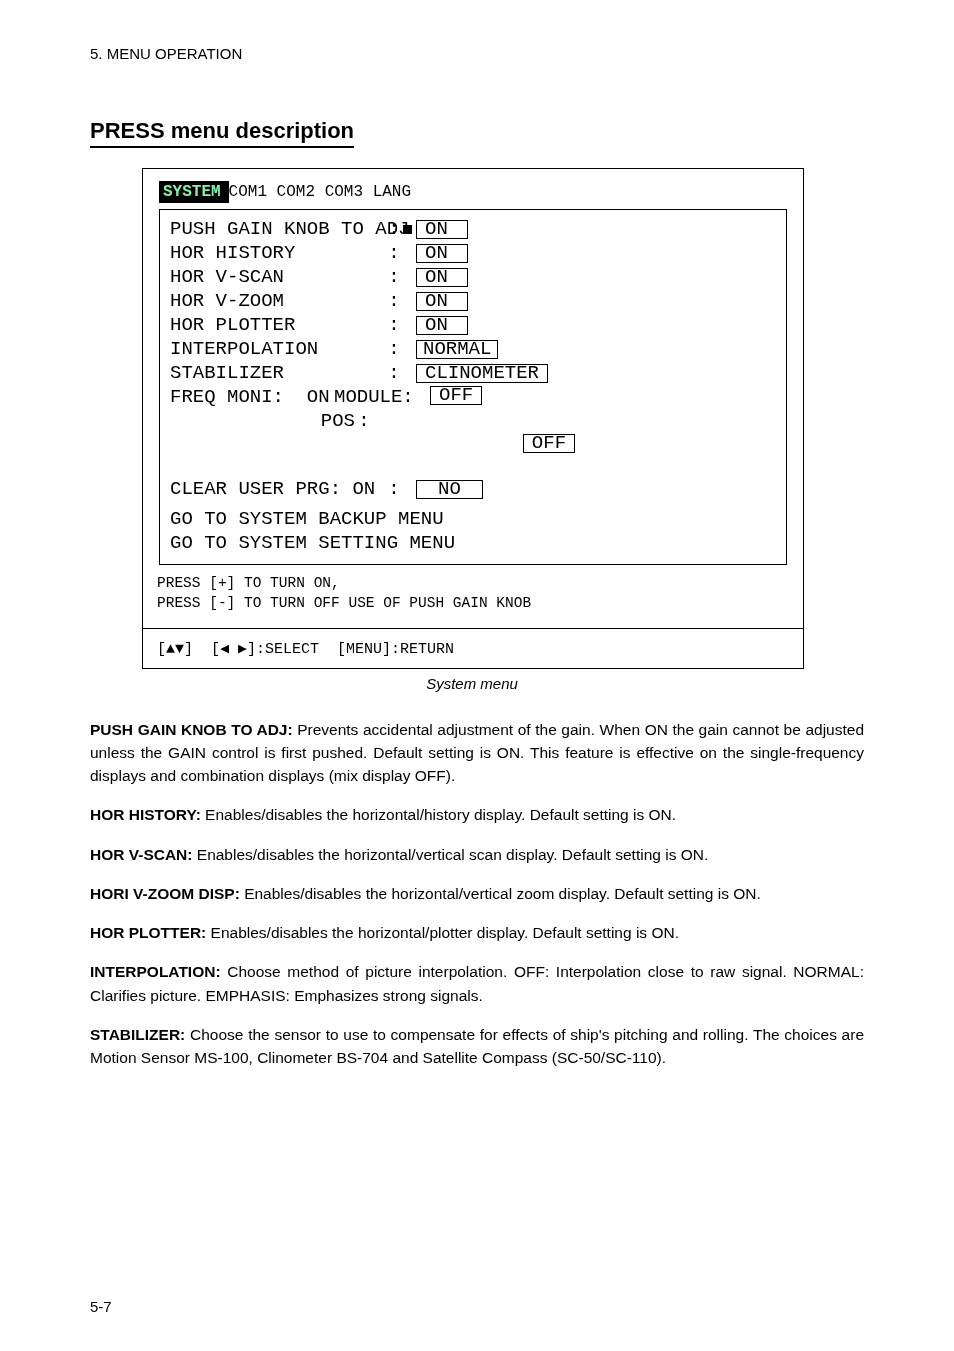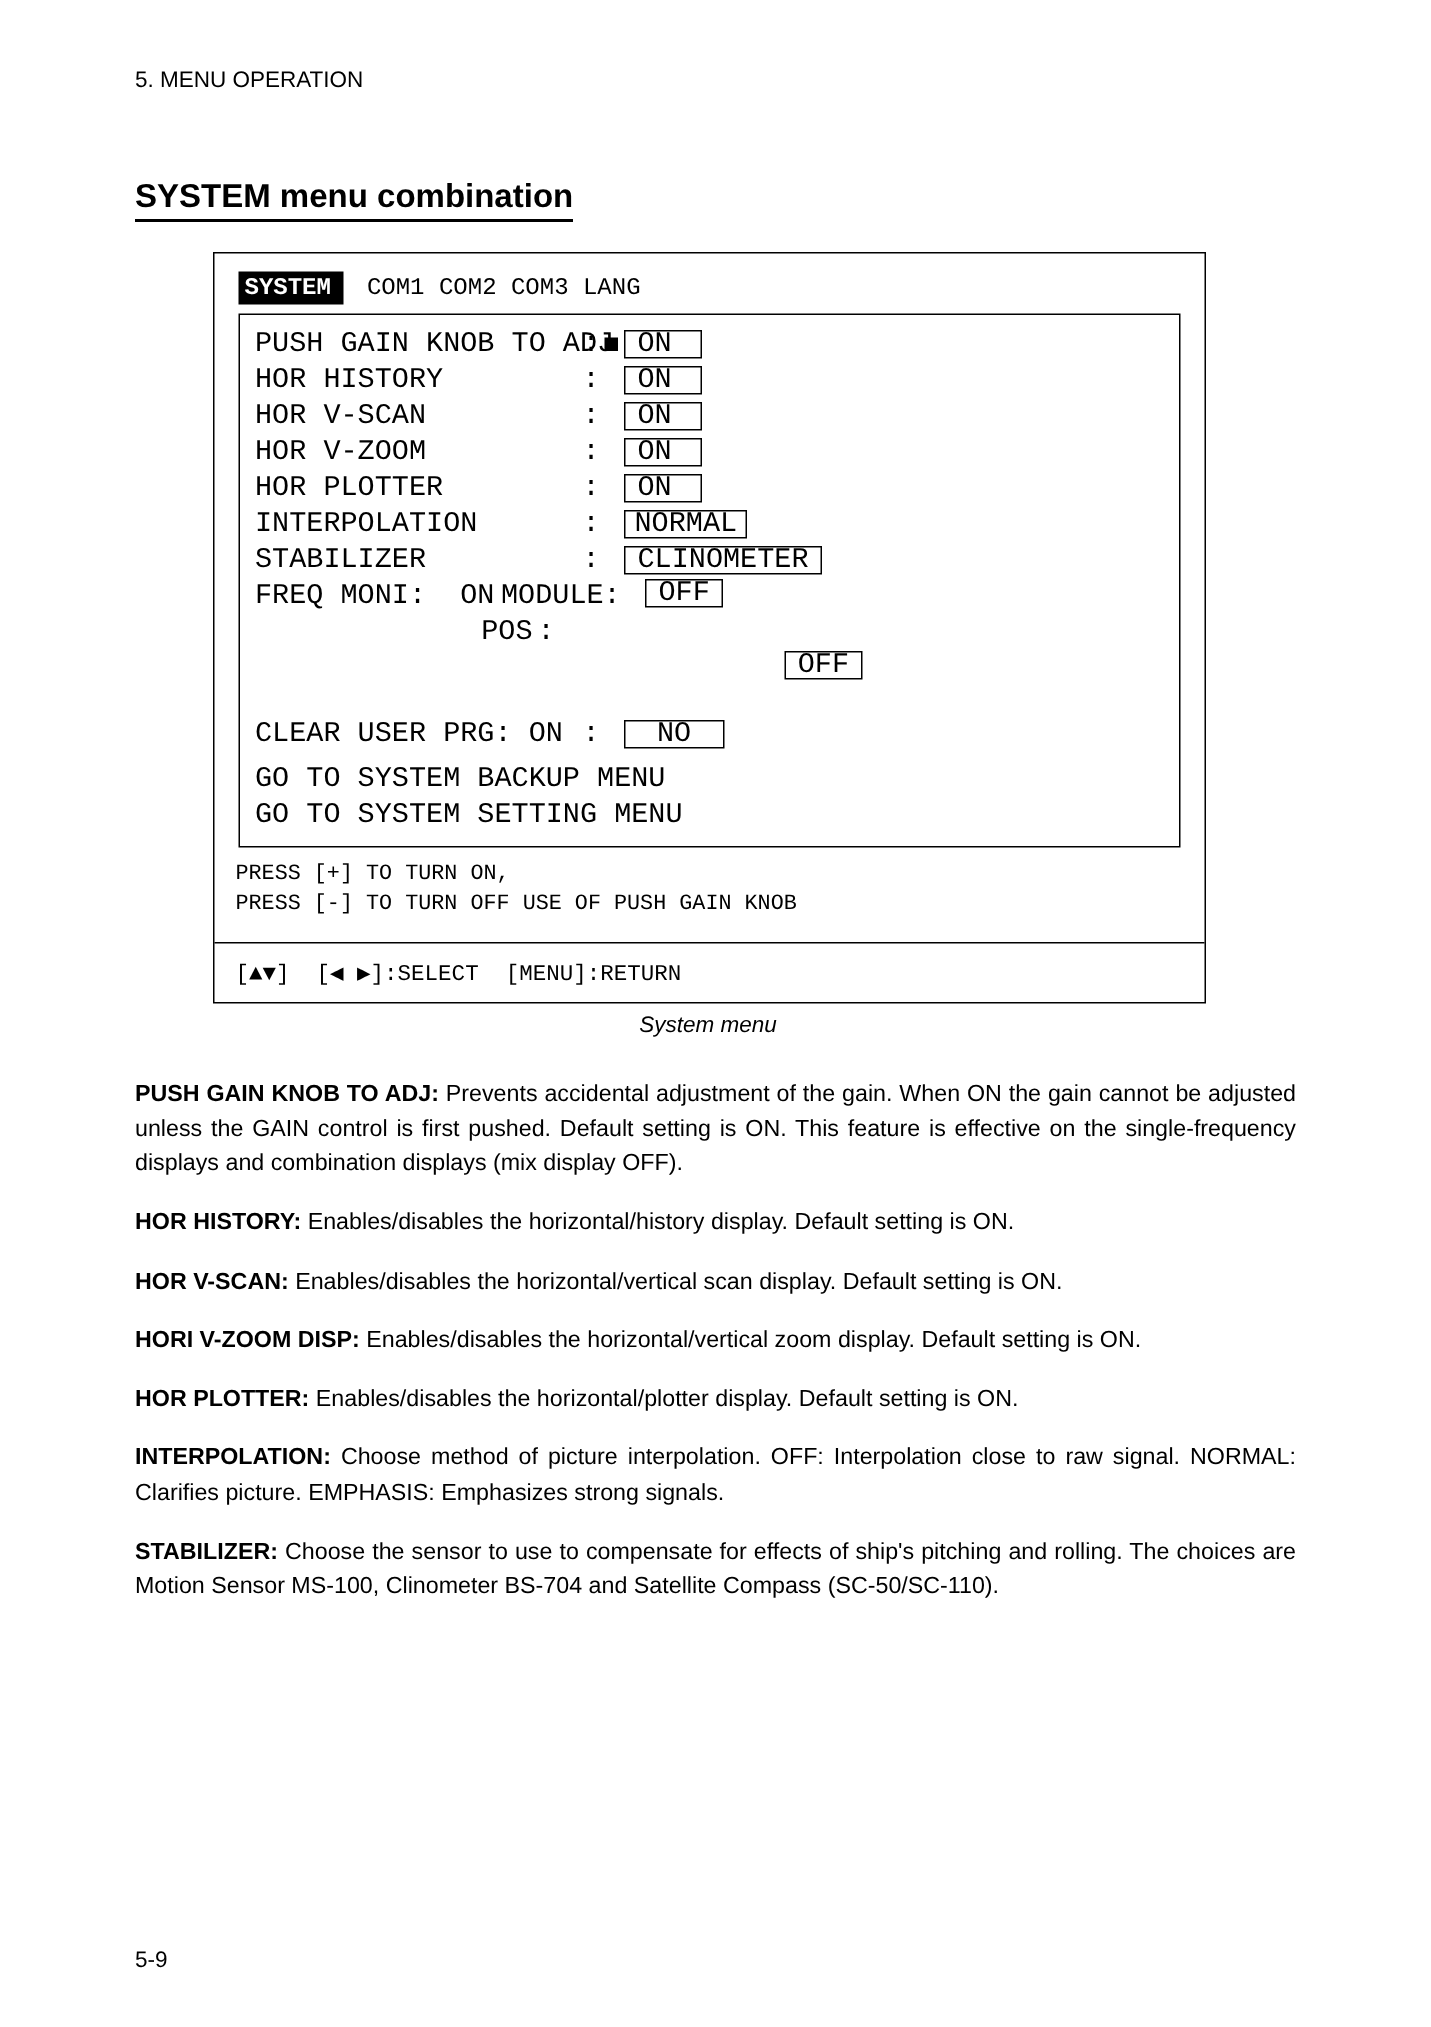--- a/index.html
+++ b/index.html
@@ -38,24 +38,23 @@
   }
   .menu-title-row {
     padding: 12px 16px 6px 16px;
     display: flex;
     align-items: baseline;
     font-family: "Courier New", monospace;
     font-size: 16px;
   }
   .tab {
     background: #000;
-    color: #ffffff;
+    color: #86efac;
     padding: 2px 8px 2px 4px;
     font-weight: bold;
-    margin-right: 16px;
   }
   .other-tabs {
     letter-spacing: 0;
   }
   .menu-inner {
     border: 1.5px solid #000;
     margin: 0 16px 4px 16px;
     padding: 8px 10px 8px 10px;
     font-family: "Courier New", monospace;
     font-size: 19px;
@@ -117,21 +116,21 @@
   }
   .bold { font-weight: bold; }
   .stack { display:flex; flex-direction: column; align-items: flex-start; gap:2px; }
 </style>
 </head>
 <body>
 
 <div class="page">
   <div class="header">5. MENU OPERATION</div>
 
-  <div class="section-title">SYSTEM menu combination</div>
+  <div class="section-title">PRESS menu description</div>
 
   <div>
     <div class="menu-outer">
       <div class="menu-title-row">
         <span class="tab">SYSTEM</span>
         <span class="other-tabs">   COM1   COM2   COM3   LANG</span>
       </div>
 
       <div class="menu-inner">
         <div class="menu-line">
@@ -213,13 +212,13 @@
     <div class="desc-item"><span class="bold">PUSH GAIN KNOB TO ADJ:</span><span> Prevents accidental adjustment of the gain. When ON the gain cannot be adjusted unless the GAIN control is first pushed. Default setting is ON. This feature is effective on the single-frequency displays and combination displays (mix display OFF).</span></div>
     <div class="desc-item"><span class="bold">HOR HISTORY:</span><span> Enables/disables the horizontal/history display. Default setting is ON.</span></div>
     <div class="desc-item"><span class="bold">HOR V-SCAN:</span><span> Enables/disables the horizontal/vertical scan display. Default setting is ON.</span></div>
     <div class="desc-item"><span class="bold">HORI V-ZOOM DISP:</span><span> Enables/disables the horizontal/vertical zoom display. Default setting is ON.</span></div>
     <div class="desc-item"><span class="bold">HOR PLOTTER:</span><span> Enables/disables the horizontal/plotter display. Default setting is ON.</span></div>
     <div class="desc-item"><span class="bold">INTERPOLATION:</span><span> Choose method of picture interpolation. OFF: Interpolation close to raw signal. NORMAL: Clarifies picture. EMPHASIS: Emphasizes strong signals.</span></div>
     <div class="desc-item"><span class="bold">STABILIZER:</span><span> Choose the sensor to use to compensate for effects of ship's pitching and rolling. The choices are Motion Sensor MS-100, Clinometer BS-704 and Satellite Compass (SC-50/SC-110).</span></div>
   </div>
 </div>
 
-<div class="page-num">5-9</div>
+<div class="page-num">5-7</div>
 
 </body></html>

